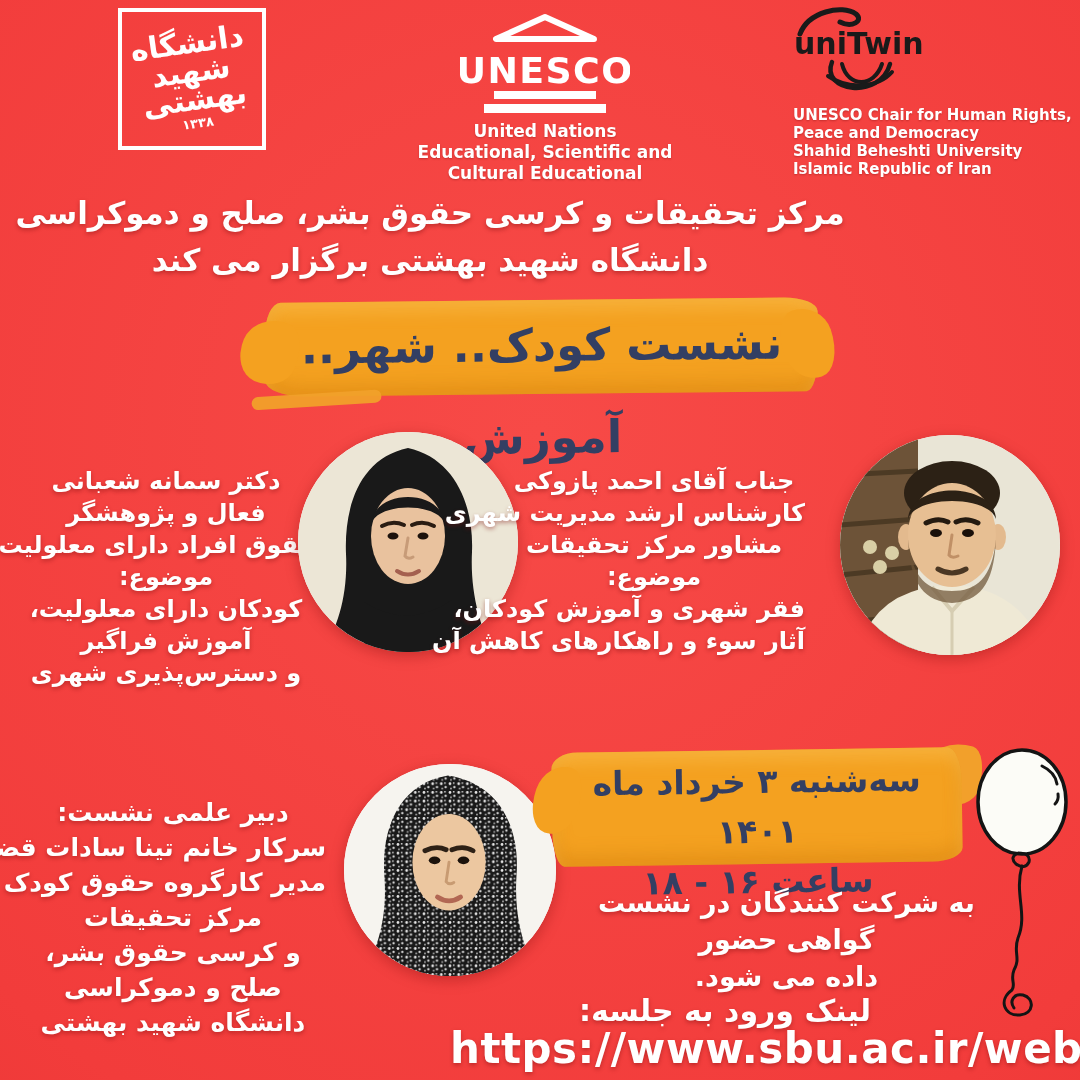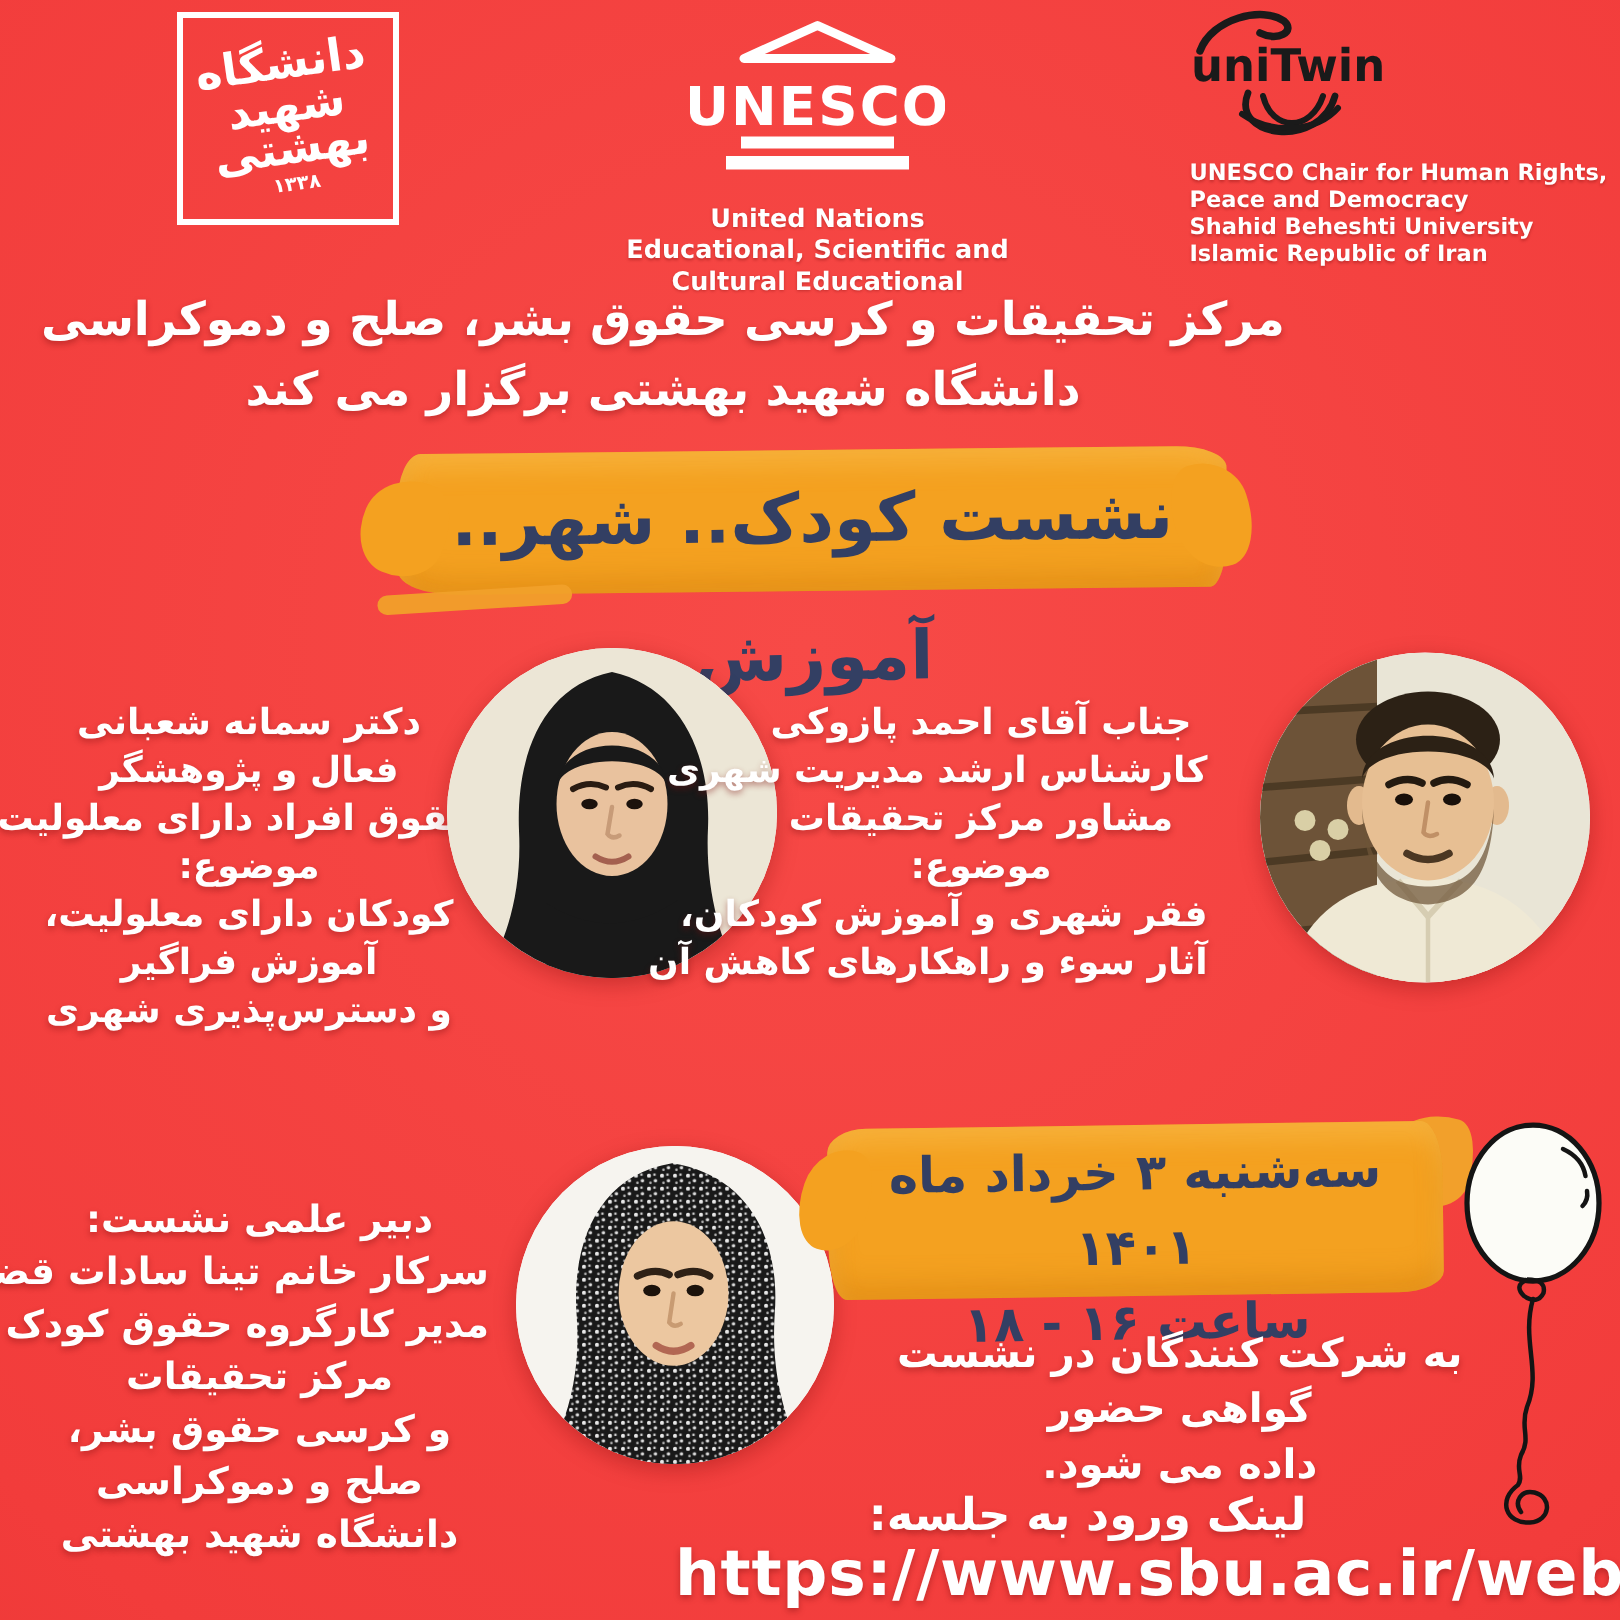--- a/index.html
+++ b/index.html
@@ -29,27 +29,27 @@
   .sbu-inner {
     transform: rotate(-8deg);
     text-align: center; direction: rtl;
     color: #fff; font-weight: bold; line-height: 0.95;
     font-size: 30px;
   }
   .sbu-inner .yr { font-size: 13px; letter-spacing: 2px; display:block; margin-top: 3px; }
 
   .unesco { left: 400px; top: 12px; width: 290px; text-align: center; }
   .unesco svg { display: block; margin: 0 auto; }
-  .unesco-caption { margin-top: 20px; color: #fff; font-size: 17px; line-height: 21px; font-weight: bold; text-shadow: 0 1px 2px rgba(125,15,15,.4); }
+  .unesco-caption { margin-top: 5px; color: #fff; font-size: 17px; line-height: 21px; font-weight: bold; text-shadow: 0 1px 2px rgba(125,15,15,.4); }
 
   .unitwin { left: 780px; top: 4px; width: 300px; }
   .unitwin-caption { margin-left: 13px; margin-top: 2px; color: #fff; font-size: 15px; line-height: 18px; font-weight: bold; text-shadow: 0 1px 2px rgba(125,15,15,.4); }
 
   
-  .intro { left: 12px; top: 190px; width: 860px; font-size: 31px; line-height: 47px; }
+  .intro { left: 0; top: 190px; width: 860px; font-size: 31px; line-height: 47px; }
 
   
   .brush {
     background: #f4a120;
     box-shadow: inset 0 10px 16px rgba(255,210,110,0.35), inset 0 -10px 18px rgba(200,115,10,0.35);
   }
   .title-brush {
     left: 265px; top: 300px; width: 553px; height: 94px;
     border-radius: 16px 34px 12px 40px / 34px 14px 38px 16px;
     transform: rotate(-0.6deg);

